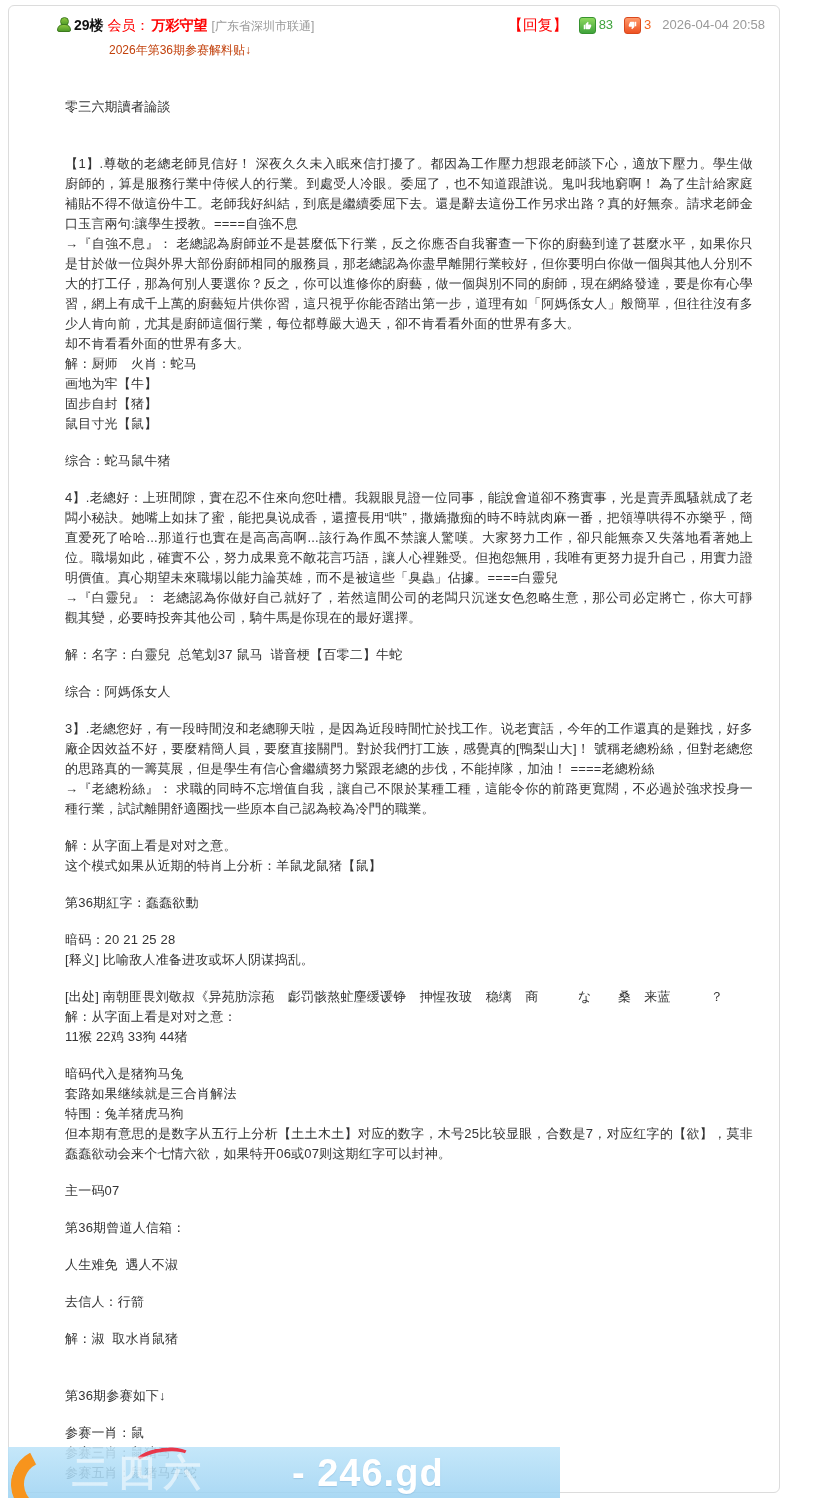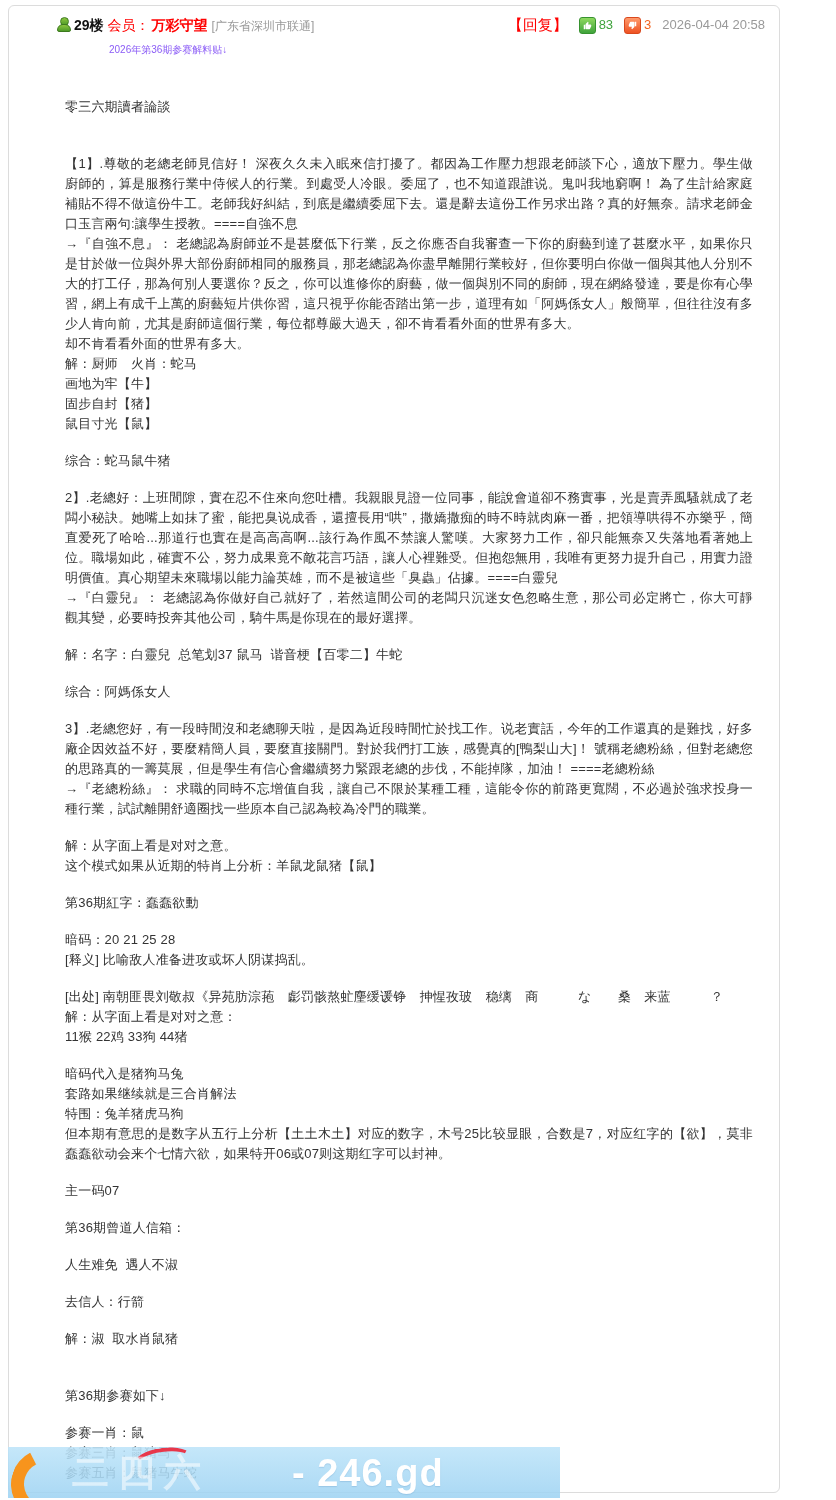--- a/index.html
+++ b/index.html
@@ -21,21 +21,21 @@
   .badge svg{width:9px;height:9px;fill:#fff;}
   .badge.down svg{transform:rotate(180deg);}
   .up-count{color:#3fa33c;font-size:13px;}
   .down-count{color:#f26522;font-size:13px;}
   .time{color:#999;font-size:13px;}
   .avatar{display:inline-block;width:13px;height:15px;position:relative;margin-right:4px;vertical-align:-2px;}
   .avatar::before{content:"";position:absolute;left:3px;top:0;width:7px;height:7px;border-radius:50%;
                   background:linear-gradient(#8cc63f,#4e9a28);border:0.5px solid #3c7a1e;}
   .avatar::after{content:"";position:absolute;left:0;bottom:0;width:12px;height:6px;border-radius:6px 6px 2px 2px;
                  background:linear-gradient(#8cc63f,#4e9a28);border:0.5px solid #3c7a1e;}
-  .subtitle{margin:6px 14px 0 80px;font-size:10px;line-height:18px;color:#8b5cf6;}
+  .subtitle{margin:6px 14px 0 80px;font-size:12px;line-height:18px;color:#c2410c;}
   .post-body{margin:38px 26px 0 36px;font-size:13px;line-height:20px;color:#333;
              text-align:justify;letter-spacing:0.2px;}
   .bline{white-space:pre-wrap;min-height:20px;}
   
   .watermark{position:absolute;left:8px;top:1447px;width:552px;height:51px;z-index:5;overflow:hidden;
              background:linear-gradient(180deg,rgba(189,228,249,0.88),rgba(156,210,242,0.86));}
   .wm-crescent{position:absolute;left:3px;top:2px;width:44px;height:44px;border-radius:50%;
                border:13px solid #f7941d;border-top-color:transparent;border-right-color:transparent;
                transform:rotate(18deg);}
   .wm-swoosh{position:absolute;left:126px;top:1px;width:52px;height:18px;border-radius:50%;
@@ -82,21 +82,21 @@
     <div class="post-body" id="post-body">
         <div class="bline" style="margin-top: 0px;">零三六期讀者論談</div>
         <div class="bline" style="margin-top: 37px;">【1】.尊敬的老總老師見信好！ 深夜久久未入眠來信打擾了。都因為工作壓力想跟老師談下心，適放下壓力。學生做廚師的，算是服務行業中侍候人的行業。到處受人冷眼。委屈了，也不知道跟誰说。鬼叫我地窮啊！ 為了生計給家庭補貼不得不做這份牛工。老師我好糾結，到底是繼續委屈下去。還是辭去這份工作另求出路？真的好無奈。請求老師金口玉言兩句:讓學生授教。====自強不息</div>
         <div class="bline" style="margin-top: 0px;">→『自強不息』： 老總認為廚師並不是甚麼低下行業，反之你應否自我審查一下你的廚藝到達了甚麼水平，如果你只是甘於做一位與外界大部份廚師相同的服務員，那老總認為你盡早離開行業較好，但你要明白你做一個與其他人分別不大的打工仔，那為何別人要選你？反之，你可以進修你的廚藝，做一個與別不同的廚師，現在網絡發達，要是你有心學習，網上有成千上萬的廚藝短片供你習，這只視乎你能否踏出第一步，道理有如「阿媽係女人」般簡單，但往往沒有多少人肯向前，尤其是廚師這個行業，每位都尊嚴大過天，卻不肯看看外面的世界有多大。</div>
         <div class="bline" style="margin-top: 0px;">却不肯看看外面的世界有多大。</div>
         <div class="bline" style="margin-top: 0px;">解：厨师　火肖：蛇马</div>
         <div class="bline" style="margin-top: 0px;">画地为牢【牛】</div>
         <div class="bline" style="margin-top: 0px;">固步自封【猪】</div>
         <div class="bline" style="margin-top: 0px;">鼠目寸光【鼠】</div>
         <div class="bline" style="margin-top: 17px;">综合：蛇马鼠牛猪</div>
-        <div class="bline" style="margin-top: 17px;">2】.老總好：上班間隙，實在忍不住來向您吐槽。我親眼見證一位同事，能說會道卻不務實事，光是賣弄風騷就成了老闆小秘訣。她嘴上如抹了蜜，能把臭说成香，還擅長用“哄”，撒嬌撒痴的時不時就肉麻一番，把領導哄得不亦樂乎，簡直爱死了哈哈...那道行也實在是高高高啊...該行為作風不禁讓人驚嘆。大家努力工作，卻只能無奈又失落地看著她上位。職場如此，確實不公，努力成果竟不敵花言巧語，讓人心裡難受。但抱怨無用，我唯有更努力提升自己，用實力證明價值。真心期望未來職場以能力論英雄，而不是被這些「臭蟲」佔據。====白靈兒</div>
+        <div class="bline" style="margin-top: 17px;">4】.老總好：上班間隙，實在忍不住來向您吐槽。我親眼見證一位同事，能說會道卻不務實事，光是賣弄風騷就成了老闆小秘訣。她嘴上如抹了蜜，能把臭说成香，還擅長用“哄”，撒嬌撒痴的時不時就肉麻一番，把領導哄得不亦樂乎，簡直爱死了哈哈...那道行也實在是高高高啊...該行為作風不禁讓人驚嘆。大家努力工作，卻只能無奈又失落地看著她上位。職場如此，確實不公，努力成果竟不敵花言巧語，讓人心裡難受。但抱怨無用，我唯有更努力提升自己，用實力證明價值。真心期望未來職場以能力論英雄，而不是被這些「臭蟲」佔據。====白靈兒</div>
         <div class="bline" style="margin-top: 0px;">→『白靈兒』： 老總認為你做好自己就好了，若然這間公司的老闆只沉迷女色忽略生意，那公司必定將亡，你大可靜觀其變，必要時投奔其他公司，騎牛馬是你現在的最好選擇。</div>
         <div class="bline" style="margin-top: 17px;">解：名字：白靈兒  总笔划37 鼠马  谐音梗【百零二】牛蛇</div>
         <div class="bline" style="margin-top: 17px;">综合：阿媽係女人</div>
         <div class="bline" style="margin-top: 17px;">3】.老總您好，有一段時間沒和老總聊天啦，是因為近段時間忙於找工作。说老實話，今年的工作還真的是難找，好多廠企因效益不好，要麼精簡人員，要麼直接關門。對於我們打工族，感覺真的[鴨梨山大]！ 號稱老總粉絲，但對老總您的思路真的一籌莫展，但是學生有信心會繼續努力緊跟老總的步伐，不能掉隊，加油！ ====老總粉絲</div>
         <div class="bline" style="margin-top: 0px;">→『老總粉絲』： 求職的同時不忘增值自我，讓自己不限於某種工種，這能令你的前路更寬闊，不必過於強求投身一種行業，試試離開舒適圈找一些原本自己認為較為冷門的職業。</div>
         <div class="bline" style="margin-top: 17px;">解：从字面上看是对对之意。</div>
         <div class="bline" style="margin-top: 0px;">这个模式如果从近期的特肖上分析：羊鼠龙鼠猪【鼠】</div>
         <div class="bline" style="margin-top: 17px;">第36期紅字：蠢蠢欲動</div>
         <div class="bline" style="margin-top: 17px;">暗码：20 21 25 28</div>
         <div class="bline" style="margin-top: 0px;">[释义] 比喻敌人准备进攻或坏人阴谋捣乱。</div>

